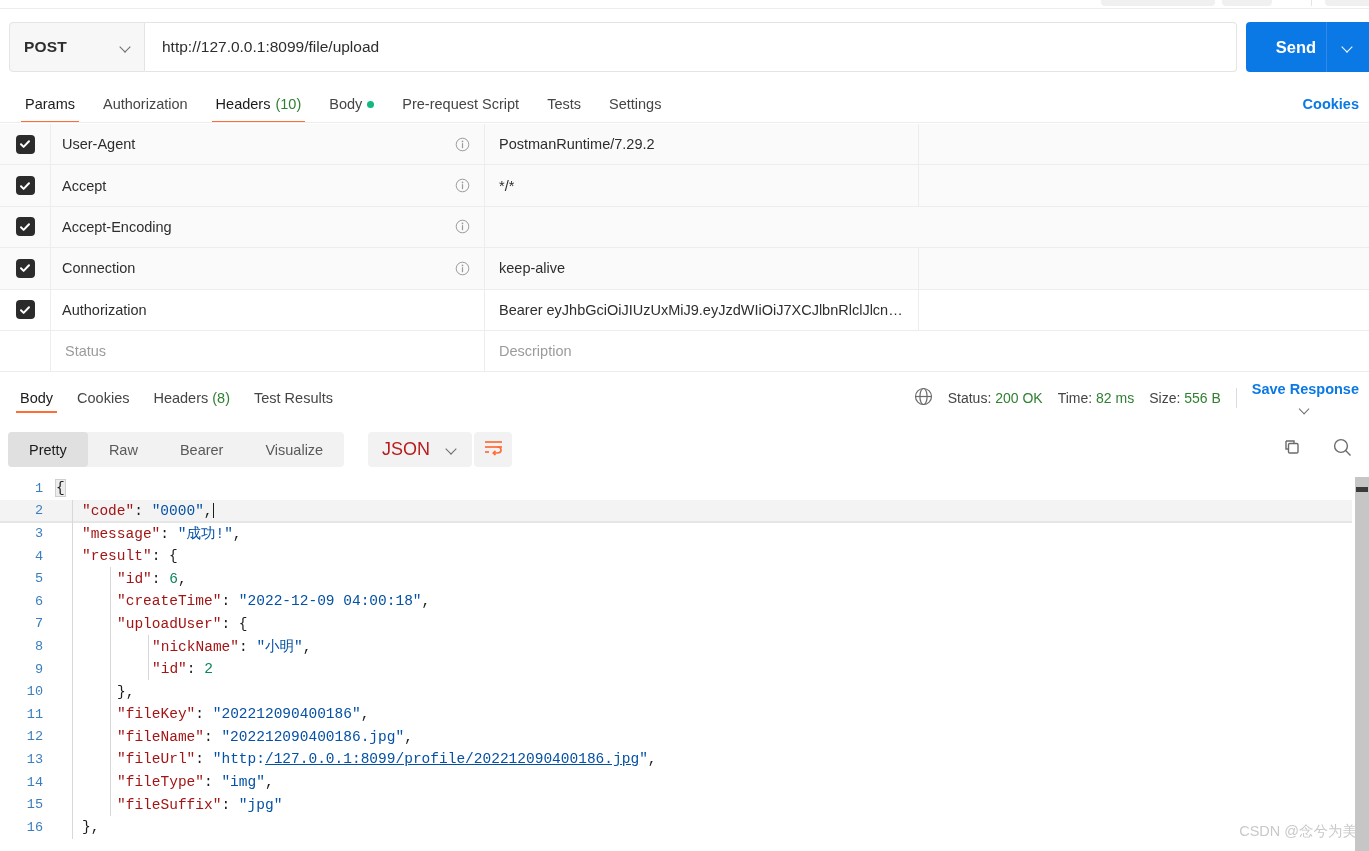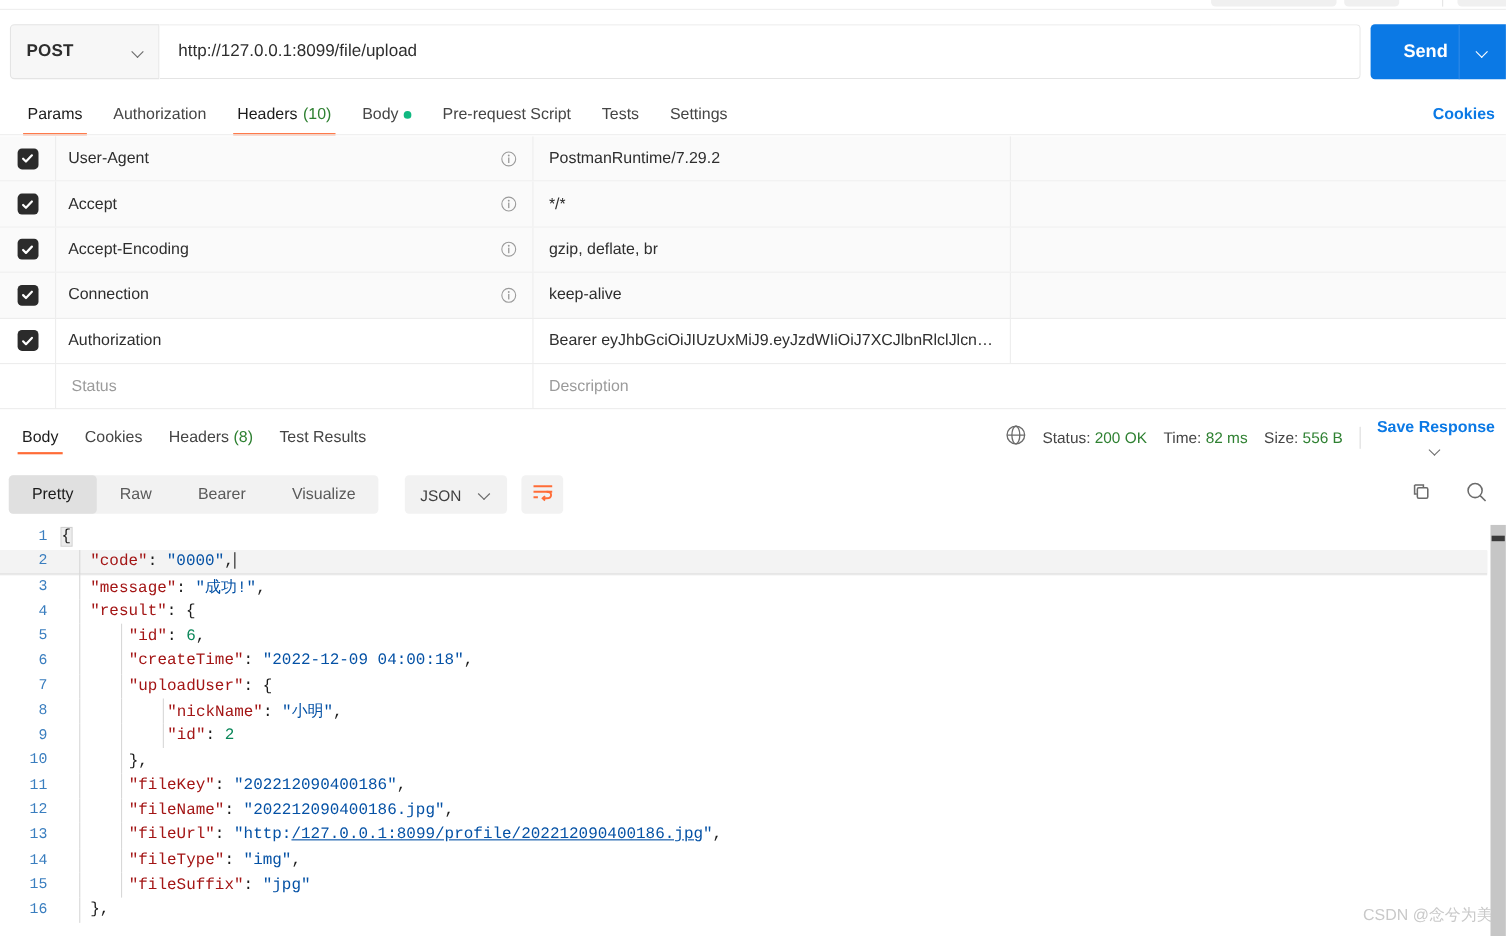--- a/index.html
+++ b/index.html
@@ -103,21 +103,21 @@
   
   .bodybar { position: absolute; top: 424px; left: 0; width: 1369px; height: 53px; background: #fff; }
   .segwrap {
     position: absolute; left: 8px; top: 8px; height: 35px; background: #f2f2f2; border-radius: 4px;
     display: flex; align-items: center;
   }
   .seg { height: 35px; display: flex; align-items: center; padding: 0 21px; font-size: 14.5px; color: #5a5a5a; border-radius: 4px; }
   .seg.active { background: #e0e0e0; color: #1b1b1b; }
   .json-sel {
     position: absolute; left: 368px; top: 8px; height: 35px; background: #f2f2f2; border-radius: 4px;
-    display: flex; align-items: center; gap: 17px; padding: 0 14px; font-size: 14px; color: #404040;
+    display: flex; align-items: center; gap: 17px; padding: 0 14px; font-size: 18px; color: #b91c1c;
   }
   .wrap-btn {
     position: absolute; left: 474px; top: 8px; width: 38px; height: 35px; background: #f2f2f2;
     border-radius: 4px; display: flex; align-items: center; justify-content: center;
   }
   .right-icons { position: absolute; right: 16px; top: 8px; height: 35px; display: flex; align-items: center; gap: 30px; }
 
   
   .viewer { position: absolute; top: 477px; left: 0; width: 1369px; height: 374px; background: #fff; overflow: hidden; }
   .code-area { position: absolute; left: 0; top: 0; width: 1352px; }
@@ -268,23 +268,20 @@
     </div>
     <div class="hc-key">
       <span class="hkey-txt">Accept-Encoding</span>
       <span class="info-icon">
         <svg width="15" height="15" viewBox="0 0 15 15">
             <circle cx="7.5" cy="7.5" r="6.3" stroke="#9b9b9b" stroke-width="1" fill="none"></circle>
             <circle cx="7.5" cy="4.4" r="0.85" fill="#9b9b9b"></circle>
             <rect x="6.9" y="6.2" width="1.2" height="5" fill="#9b9b9b"></rect>
           </svg>
       </span>
-    </div>
-    <div class="hc-val">
-      <span class="hval-txt">gzip, deflate, br</span>
     </div>
     <div class="hc-desc"></div>
   </div>
 
   <div class="hrow shaded">
     <div class="hc-check">
       <span class="cbx">
         <svg width="12" height="12" viewBox="0 0 12 12">
             <path d="M2 6.3 L4.6 8.9 L10 3.2" stroke="#fff" stroke-width="2" fill="none" stroke-linecap="round" stroke-linejoin="round"></path>
           </svg>

